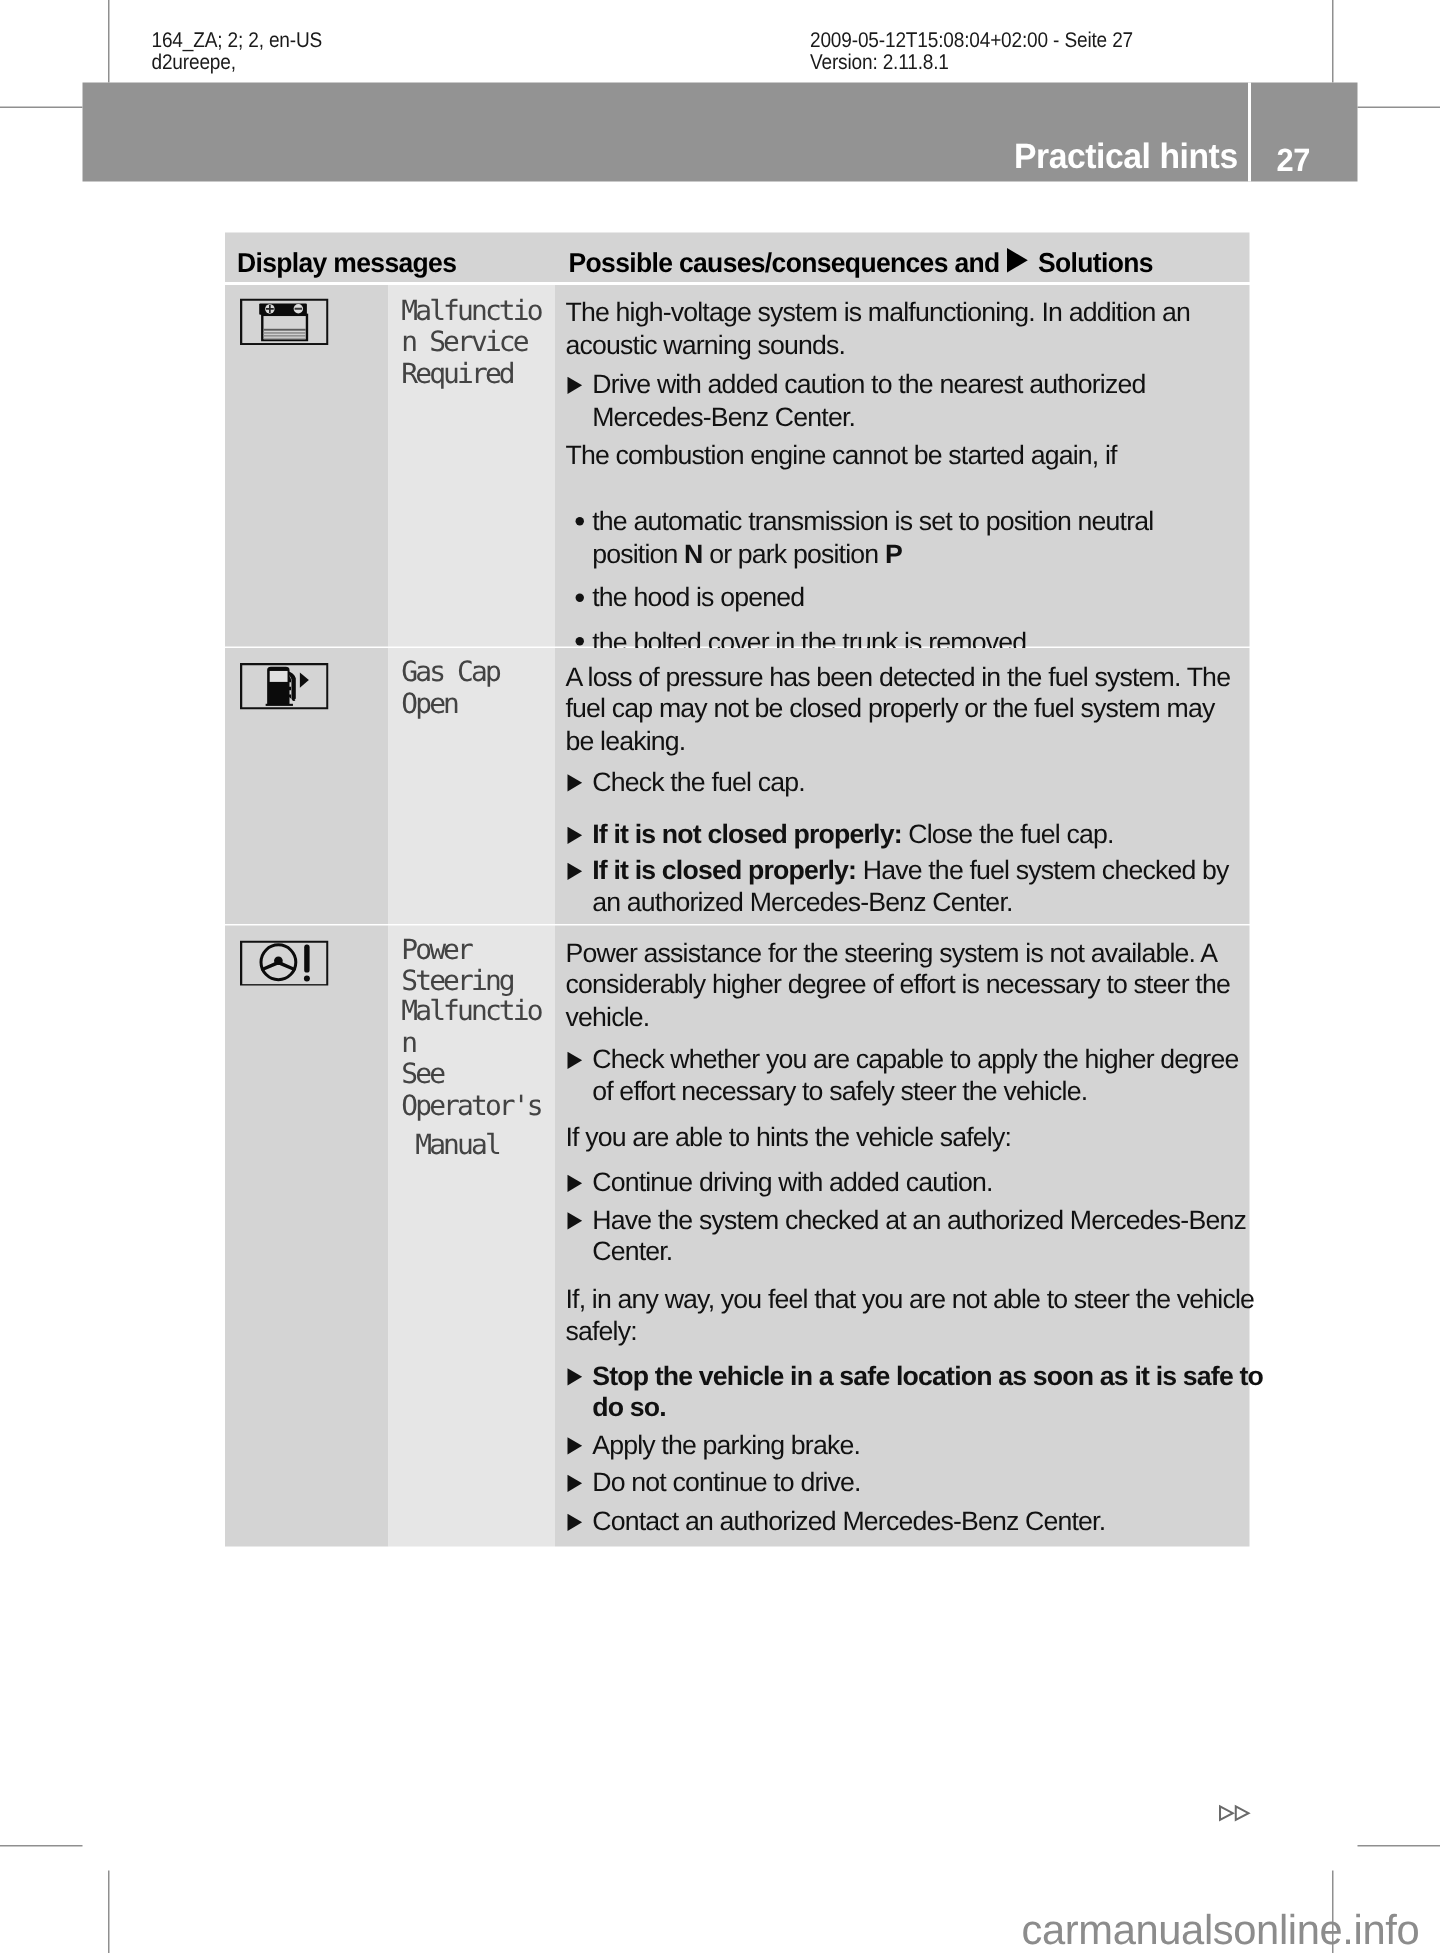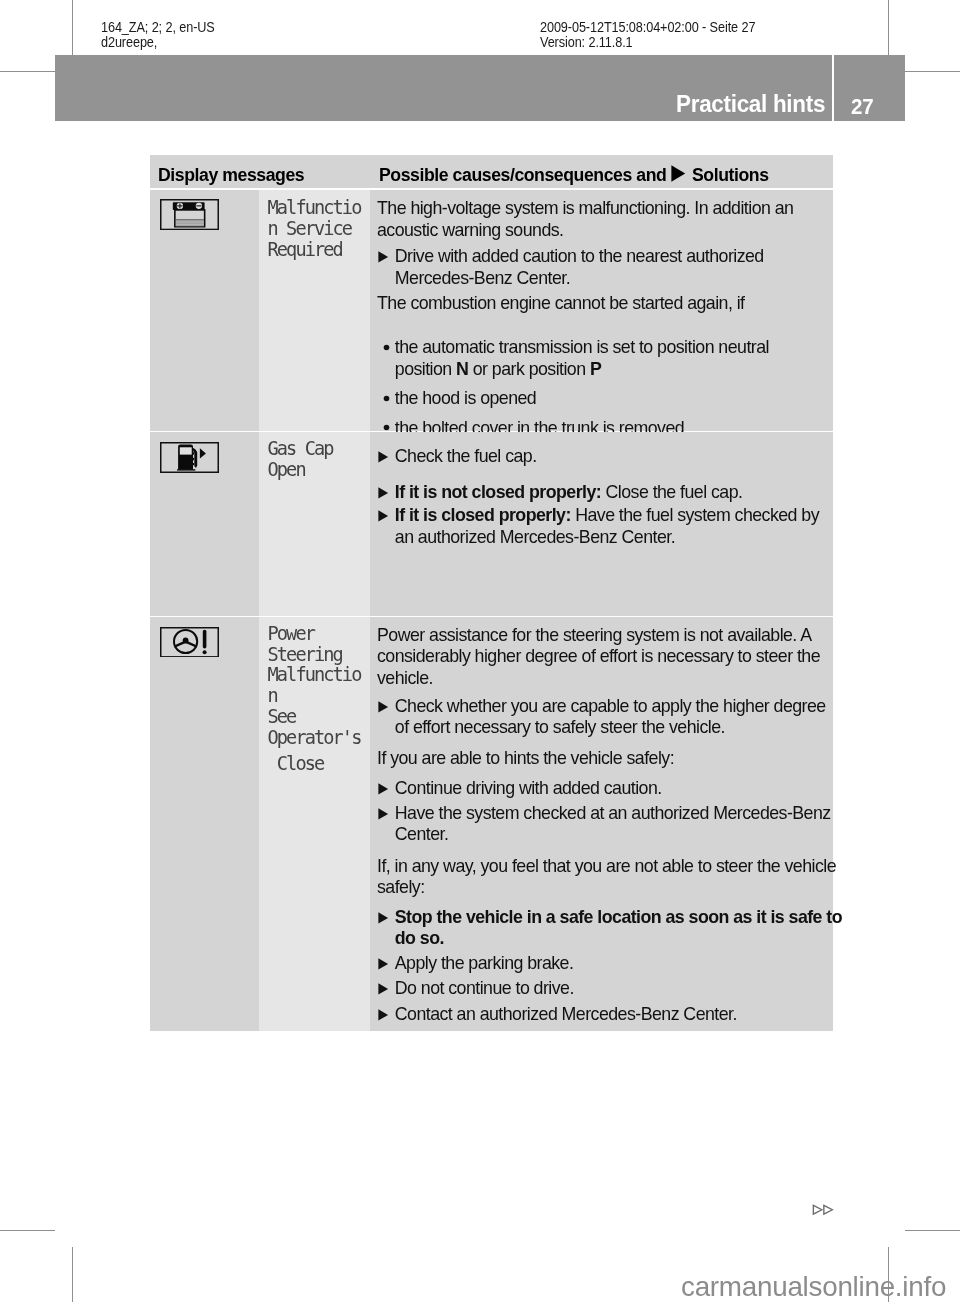--- a/index.html
+++ b/index.html
@@ -141,20 +141,21 @@
         <path d="M32.2 21.0 L34.0 21.0 L34.0 23.6 L32.2 22.4 Z" fill="#0b0b0b"></path>
         <path d="M18.1 4.7 C18.1 3.2 19.1 2.5 20.5 2.5 L30.6 2.5 C32.0 2.5 33.0 3.2 33.0 4.7 L33.0 27.8 L18.1 27.8 Z" fill="#0b0b0b"></path>
         <rect x="19.8" y="5.3" width="11.9" height="7.3" fill="#e1e1e1"></rect>
         <rect x="17.1" y="27.2" width="18.2" height="1.4" fill="#0b0b0b"></rect>
         <path d="M39.9 6.3 L39.9 16.5 L45.9 11.4 Z" fill="#0b0b0b"></path>
       </svg>
 
       <div class="msgtext" style="left:267.5px;top:439px;">Gas Cap<br>Open</div>
 
       <div class="body" style="left:377px;top:440.5px;width:454px;">
+        <div class="p" style=""><span>A loss of pressure has been detected in the fuel system. The<br>fuel cap may not be closed properly or the fuel system may<br>be leaking.</span></div>
         <div class="arrow" style="margin-top:5.95px;padding-left:17.8px;"><svg class="arrowsvg" width="11" height="13" viewBox="0 0 11 13">
               <path d="M0.35 0.2 L10.1 5.9 L0.35 11.6 Z" fill="#111"></path>
             </svg><span>Check the fuel cap.</span></div>
         <div class="arrow" style="margin-top:14px;padding-left:17.8px;"><svg class="arrowsvg" width="11" height="13" viewBox="0 0 11 13">
               <path d="M0.35 0.2 L10.1 5.9 L0.35 11.6 Z" fill="#111"></path>
             </svg><span><b>If it is not closed properly:</b> Close the fuel cap.</span></div>
         <div class="arrow" style="margin-top:2px;padding-left:17.8px;"><svg class="arrowsvg" width="11" height="13" viewBox="0 0 11 13">
               <path d="M0.35 0.2 L10.1 5.9 L0.35 11.6 Z" fill="#111"></path>
             </svg><span><b>If it is closed properly:</b> Have the fuel system checked by<br>an authorized Mercedes-Benz Center.</span></div>
       </div>
@@ -169,21 +170,21 @@
         <rect x="0.75" y="0.75" width="57.5" height="29.1" fill="none" stroke="#111" stroke-width="1.5"></rect>
         <circle cx="25.6" cy="14.5" r="11.6" fill="none" stroke="#0b0b0b" stroke-width="2.0"></circle>
         <path d="M25.6 13.3 L15.2 18.0 L13.9 19.0 L14.8 20.7 L16.4 19.9 L25.6 16.0 Z" fill="#0b0b0b"></path>
         <path d="M25.6 13.3 L36.0 18.0 L37.3 19.0 L36.4 20.7 L34.8 19.9 L25.6 16.0 Z" fill="#0b0b0b"></path>
         <circle cx="25.6" cy="13.5" r="2.9" fill="#0b0b0b"></circle>
         <rect x="42.8" y="2.7" width="3.6" height="18.7" rx="1.75" fill="#0b0b0b"></rect>
         <circle cx="44.6" cy="25.3" r="2.0" fill="#0b0b0b"></circle>
       </svg>
 
       <div class="msgtext" style="left:267.5px;top:623.6px;">Power<br>Steering<br>Malfunctio<br>n<br>See<br>Operator's</div>
-      <div class="msgtext" style="left:267.5px;top:753.5px;"> Close</div>
+      <div class="msgtext" style="left:267.5px;top:753.5px;"> Manual</div>
 
       <div class="body" style="left:377px;top:624.9px;width:454px;">
         <div class="p" style=""><span>Power assistance for the steering system is not available. A<br>considerably higher degree of effort is necessary to steer the<br>vehicle.</span></div>
         <div class="arrow" style="margin-top:6.45px;padding-left:17.8px;"><svg class="arrowsvg" width="11" height="13" viewBox="0 0 11 13">
               <path d="M0.35 0.2 L10.1 5.9 L0.35 11.6 Z" fill="#111"></path>
             </svg><span>Check whether you are capable to apply the higher degree<br>of effort necessary to safely steer the vehicle.</span></div>
         <div class="p" style="margin-top:9.65px;"><span>If you are able to hints the vehicle safely:</span></div>
         <div class="arrow" style="margin-top:8.45px;padding-left:17.8px;"><svg class="arrowsvg" width="11" height="13" viewBox="0 0 11 13">
               <path d="M0.35 0.2 L10.1 5.9 L0.35 11.6 Z" fill="#111"></path>
             </svg><span>Continue driving with added caution.</span></div>

